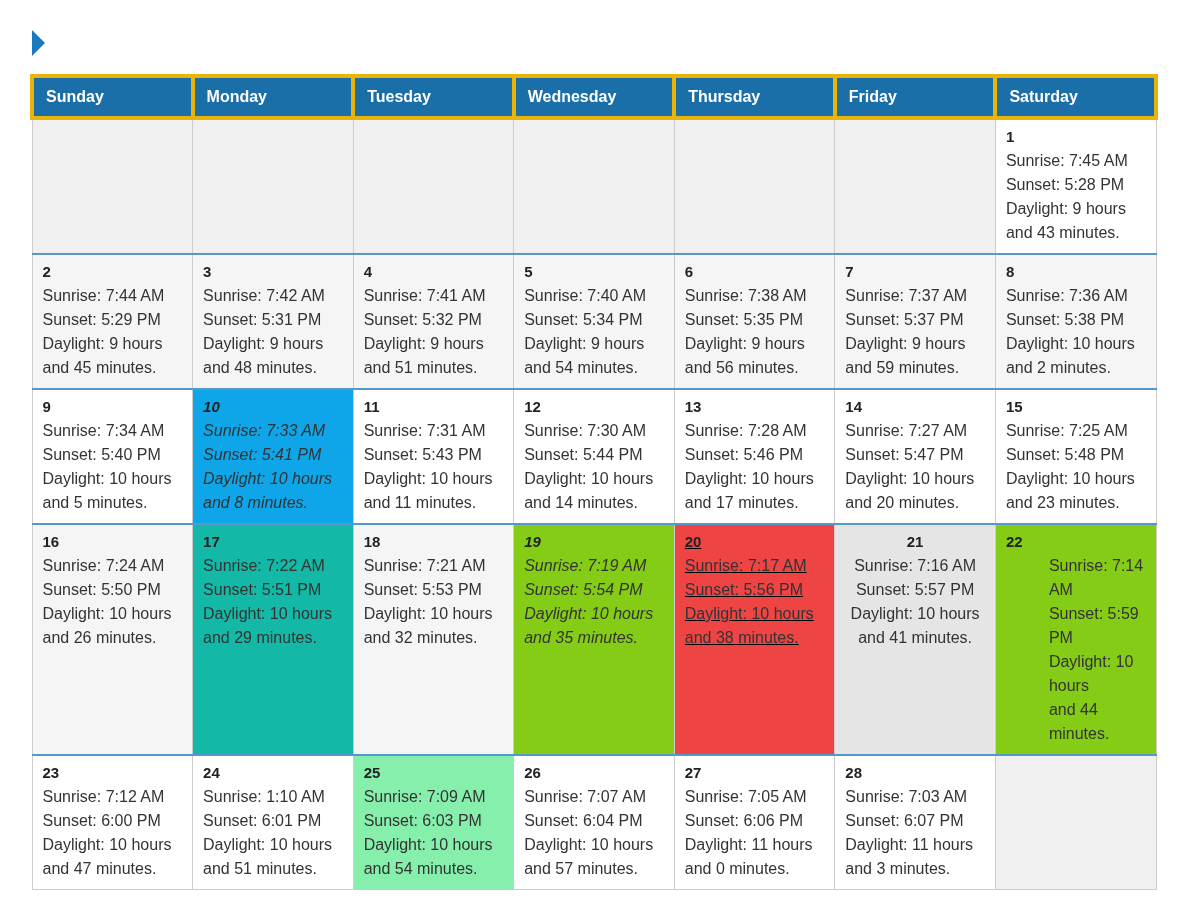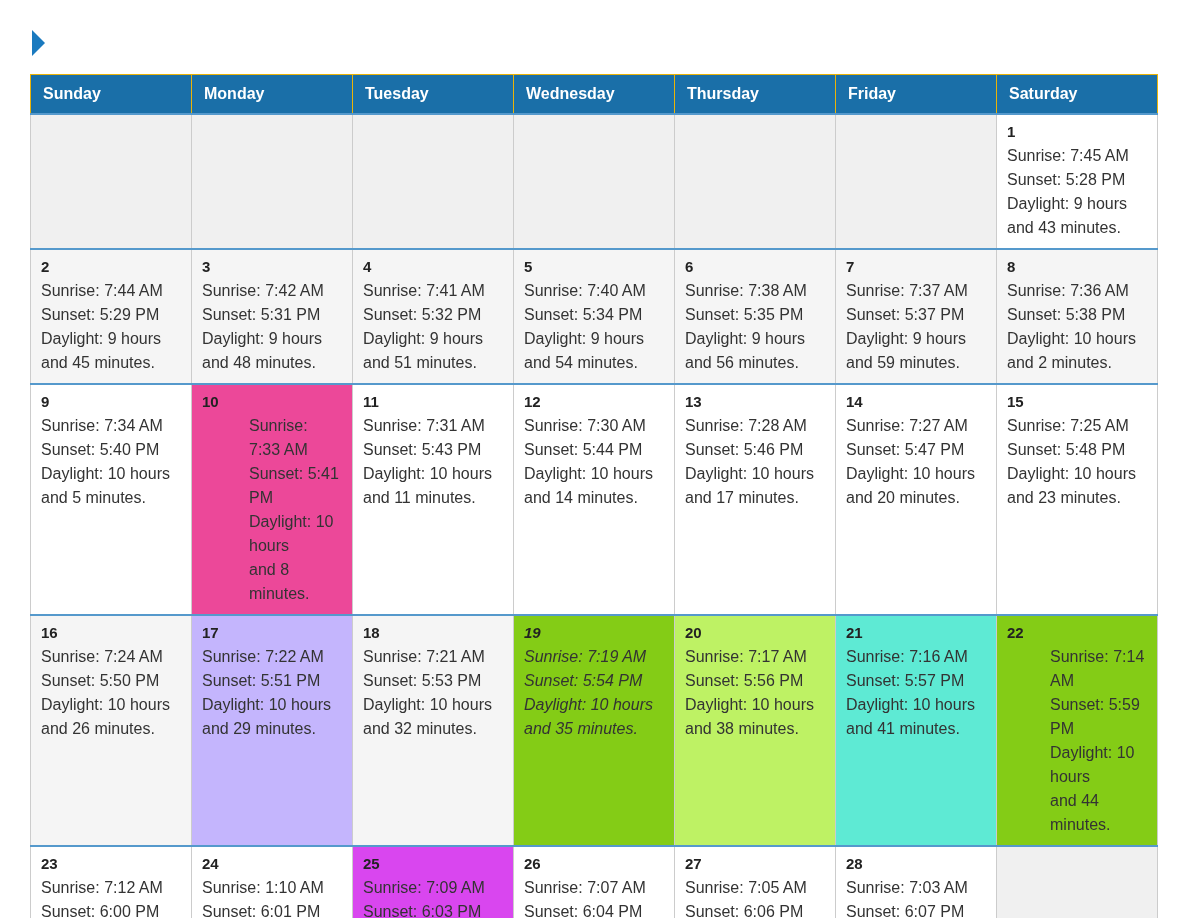--- a/index.html
+++ b/index.html
@@ -65,21 +65,21 @@
       width: 100%;
       border-collapse: collapse;
     }
     .calendar th {
       background-color: #1a6fa8;
       color: #fff;
       font-size: 16px;
       font-weight: bold;
       padding: 10px 12px;
       text-align: left;
-      border: 1px solid #eab308;
+      border: 4px solid #eab308;
     }
     .calendar td {
       vertical-align: top;
       border: 1px solid #ccc;
       padding: 8px 10px;
       width: 14.28%;
       min-height: 110px;
       height: 120px;
       background: #fff;
     }
@@ -205,23 +205,23 @@
         </td>
       </tr>
       <tr class="week-row">
         <td style="background: rgb(255, 255, 255);">
           <span class="day-number">9</span>
           <div class="day-info" style="white-space: pre-line;">Sunrise: 7:34 AM
 Sunset: 5:40 PM
 Daylight: 10 hours
 and 5 minutes.</div>
         </td>
-        <td style="background: #ec4899;">
+        <td style="background: #0ea5e9; font-style: italic;">
           <span class="day-number">10</span>
-          <div class="day-info" style="white-space: pre-line; margin-left: 47px;">Sunrise: 7:33 AM
+          <div class="day-info" style="white-space: pre-line;">Sunrise: 7:33 AM
 Sunset: 5:41 PM
 Daylight: 10 hours
 and 8 minutes.</div>
         </td>
         <td style="background: rgb(255, 255, 255);">
           <span class="day-number">11</span>
           <div class="day-info" style="white-space: pre-line;">Sunrise: 7:31 AM
 Sunset: 5:43 PM
 Daylight: 10 hours
 and 11 minutes.</div>
@@ -256,49 +256,49 @@
         </td>
       </tr>
       <tr class="week-row">
         <td style="background: rgb(245, 245, 245);">
           <span class="day-number">16</span>
           <div class="day-info" style="white-space: pre-line;">Sunrise: 7:24 AM
 Sunset: 5:50 PM
 Daylight: 10 hours
 and 26 minutes.</div>
         </td>
-        <td style="background: #c4b5fd;">
+        <td style="background: #14b8a6;">
           <span class="day-number">17</span>
           <div class="day-info" style="white-space: pre-line;">Sunrise: 7:22 AM
 Sunset: 5:51 PM
 Daylight: 10 hours
 and 29 minutes.</div>
         </td>
         <td style="background: rgb(245, 245, 245);">
           <span class="day-number">18</span>
           <div class="day-info" style="white-space: pre-line;">Sunrise: 7:21 AM
 Sunset: 5:53 PM
 Daylight: 10 hours
 and 32 minutes.</div>
         </td>
         <td style="background: #84cc16; font-style: italic;">
           <span class="day-number">19</span>
           <div class="day-info" style="white-space: pre-line;">Sunrise: 7:19 AM
 Sunset: 5:54 PM
 Daylight: 10 hours
 and 35 minutes.</div>
         </td>
-        <td style="background: #bef264;">
+        <td style="background: #ef4444; text-decoration: underline;">
           <span class="day-number">20</span>
           <div class="day-info" style="white-space: pre-line;">Sunrise: 7:17 AM
 Sunset: 5:56 PM
 Daylight: 10 hours
 and 38 minutes.</div>
         </td>
-        <td style="background: #5eead4;">
+        <td style="background: #e5e5e5; text-align: center;">
           <span class="day-number">21</span>
           <div class="day-info" style="white-space: pre-line;">Sunrise: 7:16 AM
 Sunset: 5:57 PM
 Daylight: 10 hours
 and 41 minutes.</div>
         </td>
         <td style="background: #84cc16;">
           <span class="day-number">22</span>
           <div class="day-info" style="white-space: pre-line; margin-left: 43px;">Sunrise: 7:14 AM
 Sunset: 5:59 PM
@@ -314,21 +314,21 @@
 Daylight: 10 hours
 and 47 minutes.</div>
         </td>
         <td style="background: rgb(255, 255, 255);">
           <span class="day-number">24</span>
           <div class="day-info" style="white-space: pre-line;">Sunrise: 1:10 AM
 Sunset: 6:01 PM
 Daylight: 10 hours
 and 51 minutes.</div>
         </td>
-        <td style="background: #d946ef;">
+        <td style="background: #86efac;">
           <span class="day-number">25</span>
           <div class="day-info" style="white-space: pre-line;">Sunrise: 7:09 AM
 Sunset: 6:03 PM
 Daylight: 10 hours
 and 54 minutes.</div>
         </td>
         <td style="background: rgb(255, 255, 255);">
           <span class="day-number">26</span>
           <div class="day-info" style="white-space: pre-line;">Sunrise: 7:07 AM
 Sunset: 6:04 PM

